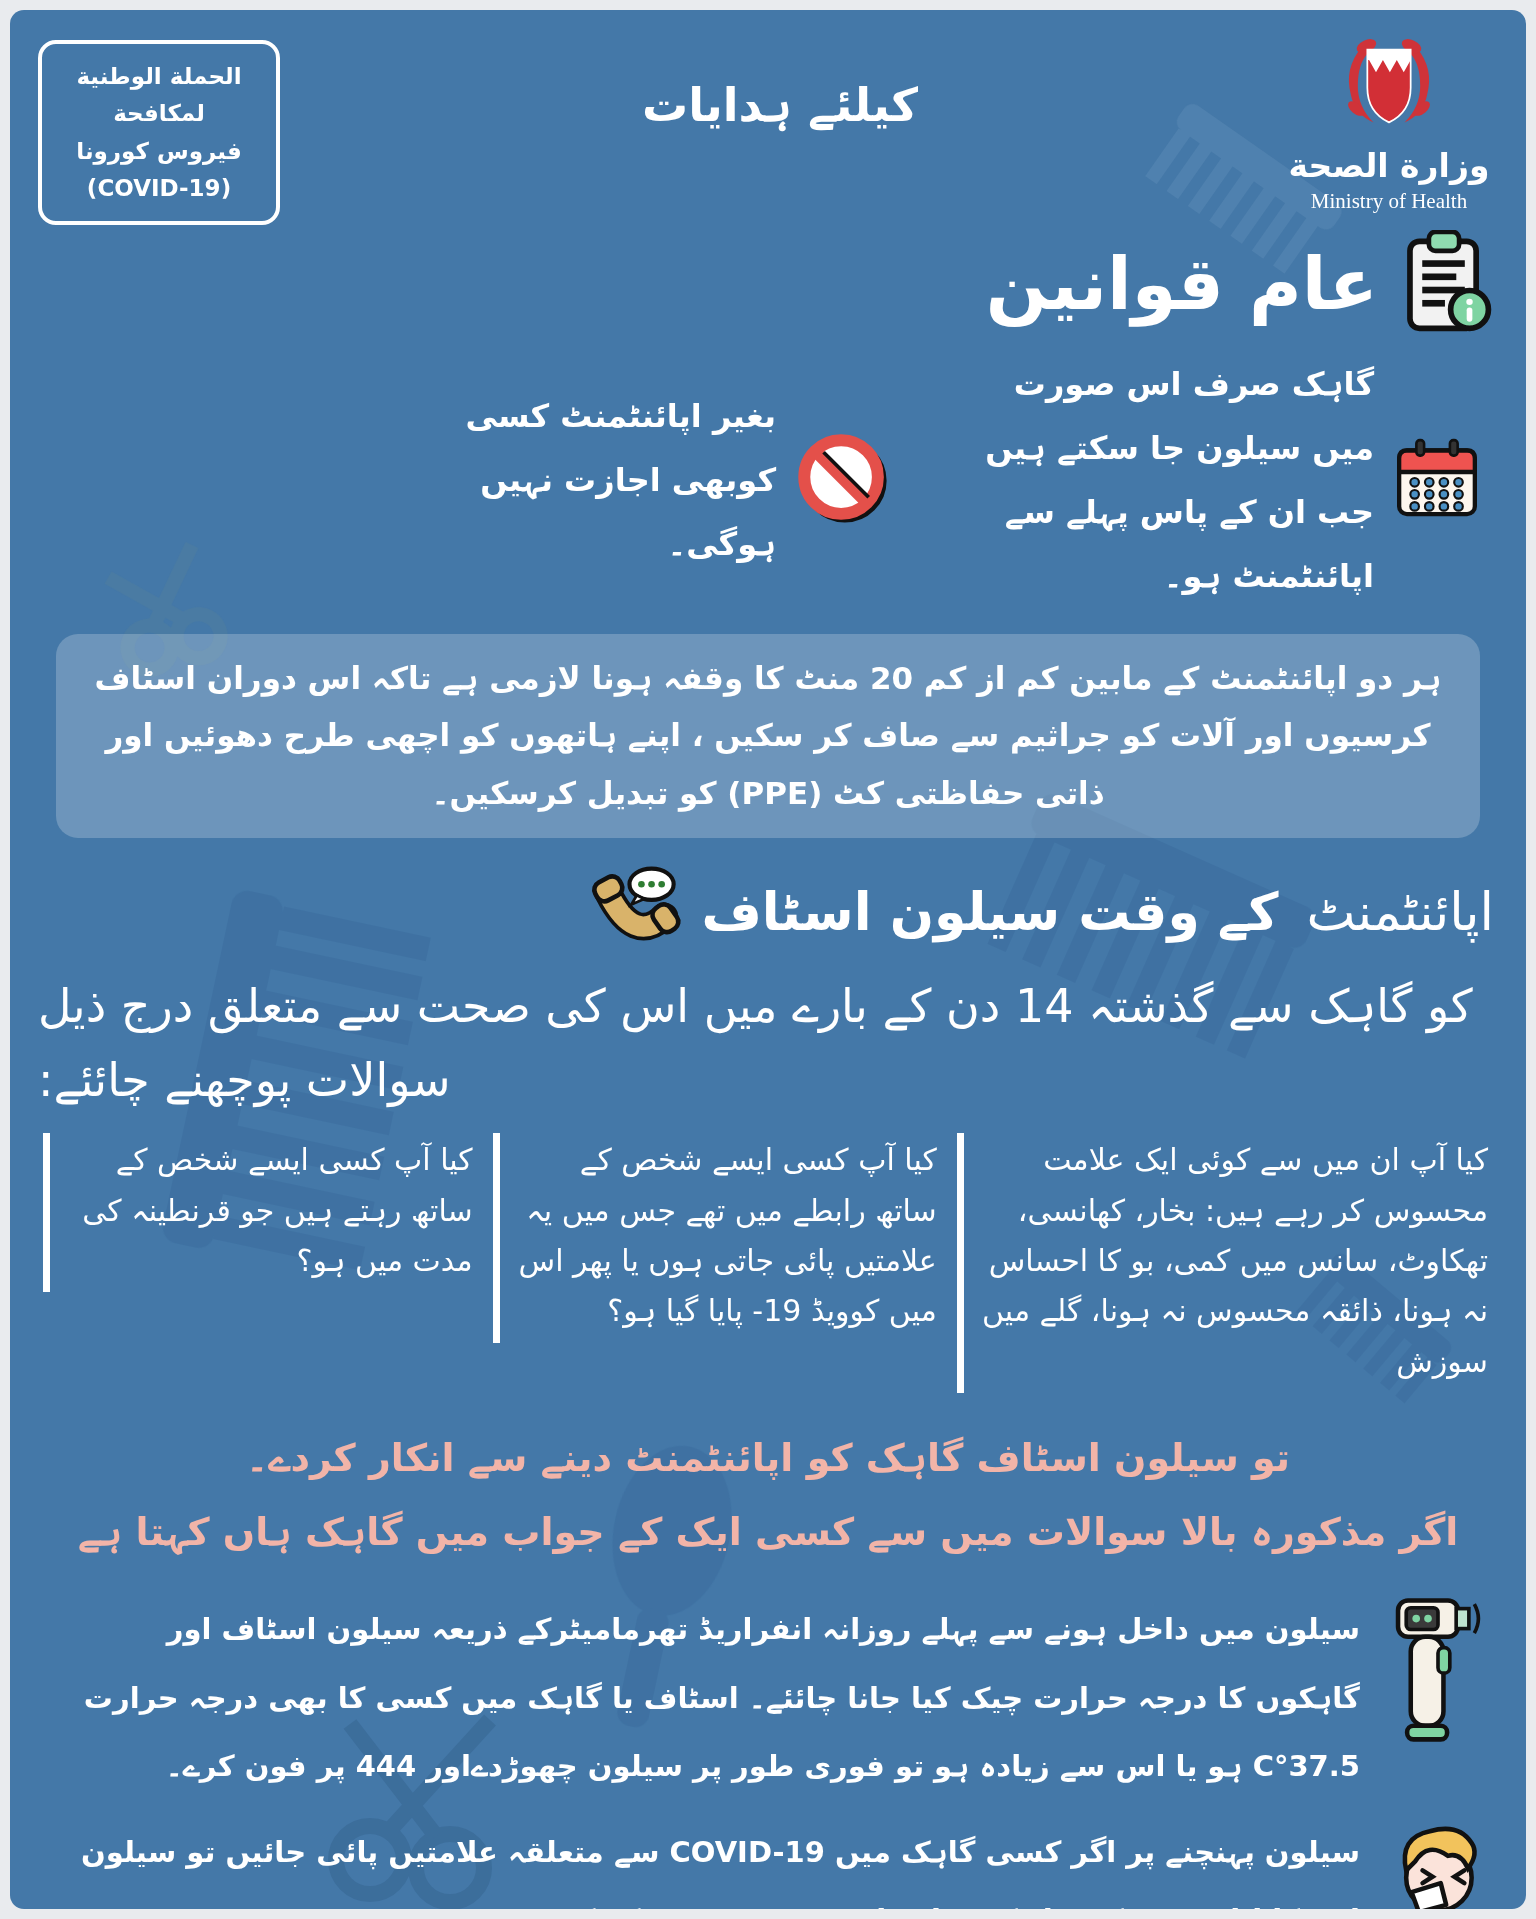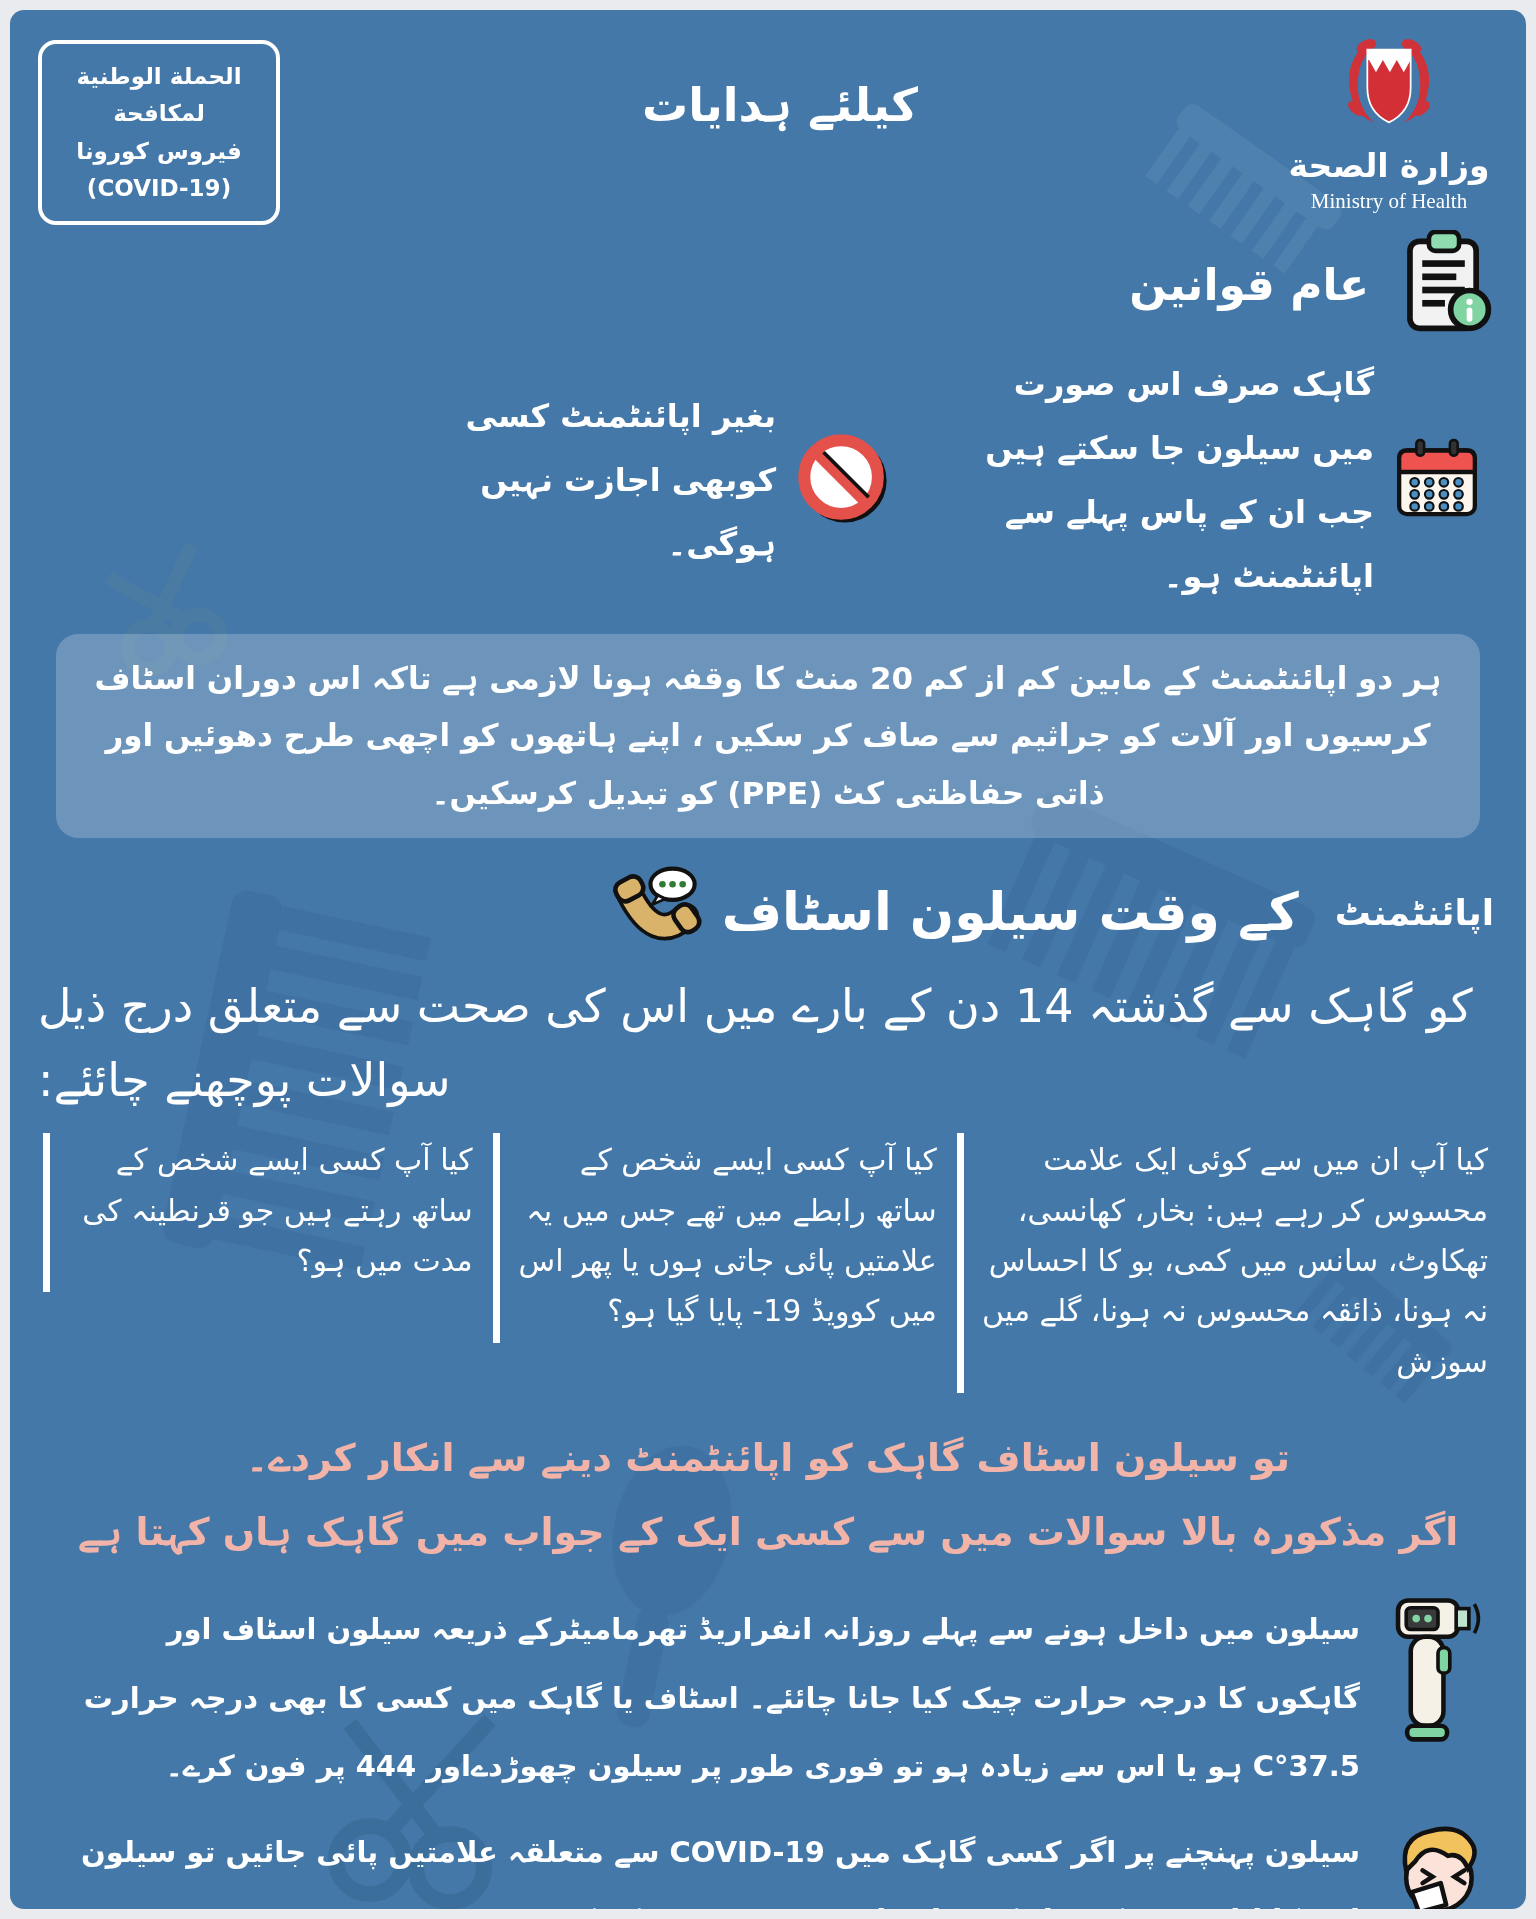--- a/index.html
+++ b/index.html
@@ -21,23 +21,23 @@
   .title-line{font-size:46px;font-weight:bold;line-height:1.0;}
   .title-line.second{margin-top:38px;}
   .badge{
     flex:none;width:214px;border:4px solid #fff;border-radius:18px;
     padding:14px 10px;text-align:center;font-size:23px;font-weight:bold;line-height:1.62;
     margin-top:6px;
   }
 
   
   .sec1-head{display:flex;align-items:center;justify-content:flex-start;gap:18px;margin-top:4px;padding-right:6px;}
-  .sec1-head h2{margin:9px;font-size:44px;font-weight:bold;}
+  .sec1-head h2{margin:0;font-size:72px;font-weight:bold;}
   .sec2-head{display:flex;align-items:center;justify-content:flex-start;gap:14px;margin-top:26px;padding-right:4px;}
-  .sec2-head .w1{font-size:36px;font-weight:bold;margin-left:22px;}
+  .sec2-head .w1{font-size:52px;font-weight:normal;margin-left:14px;}
   .sec2-head .w2{font-size:52px;font-weight:bold;}
 
   
   .notes{display:flex;margin-top:14px;gap:56px;padding-right:18px;}
   .note{display:flex;align-items:center;gap:20px;}
   .note p{margin:0;font-size:32px;font-weight:bold;line-height:2.0;text-align:right;}
   .note.right p{width:430px;}
   .note.left p{width:400px;}
 
   

